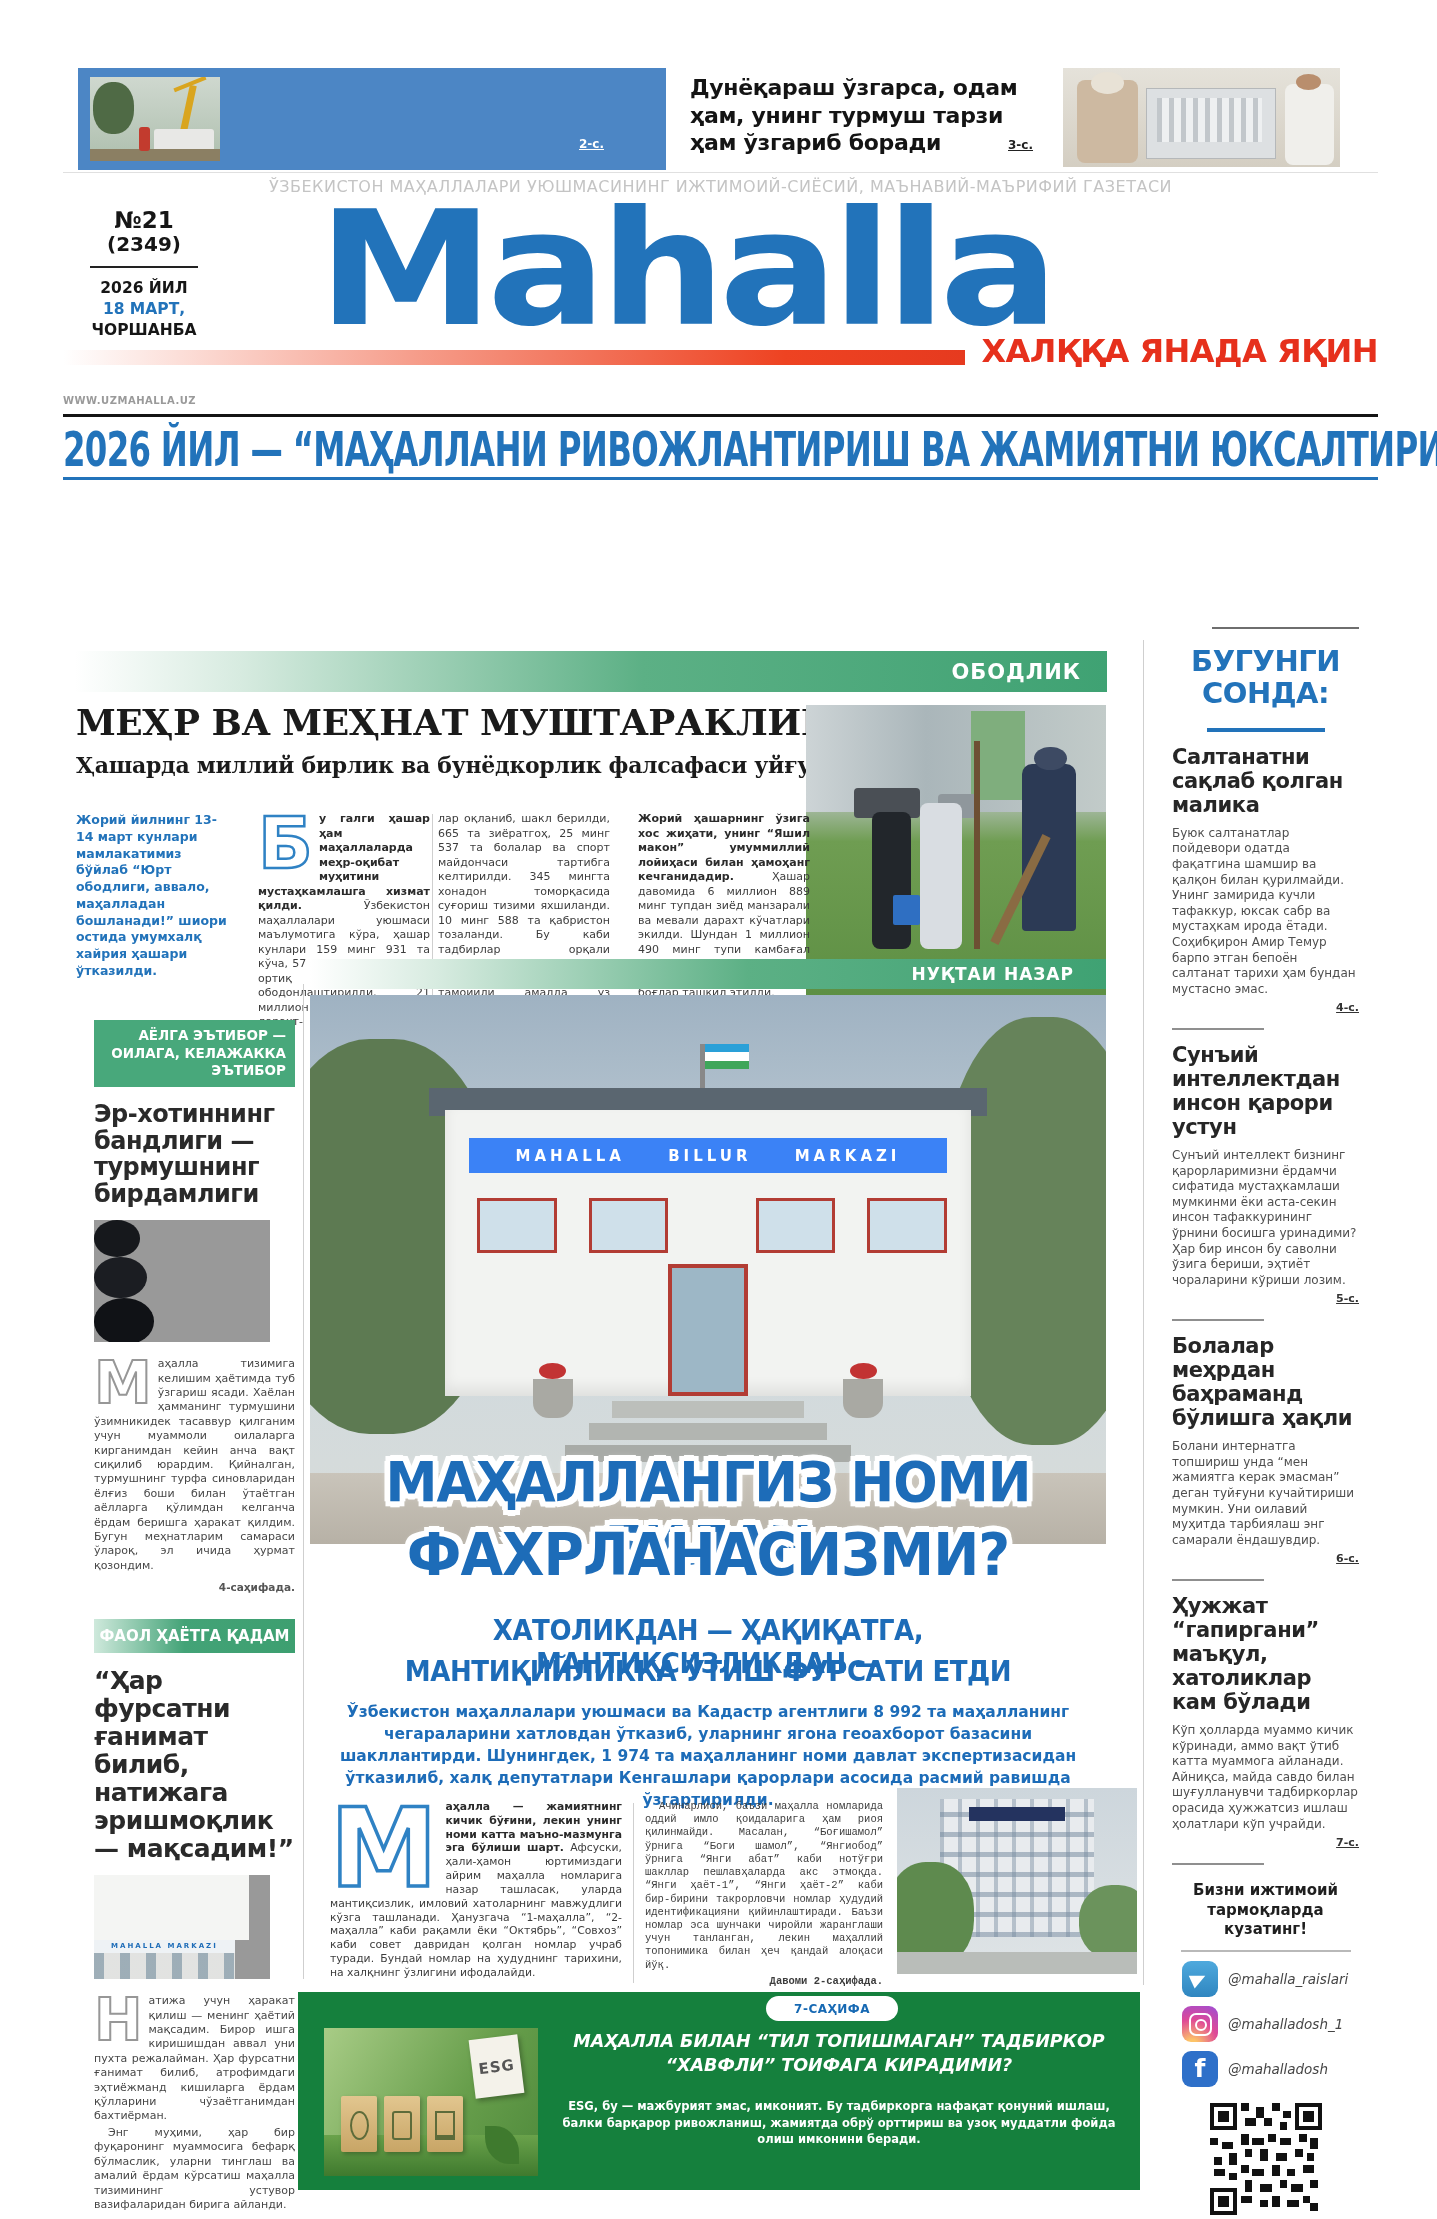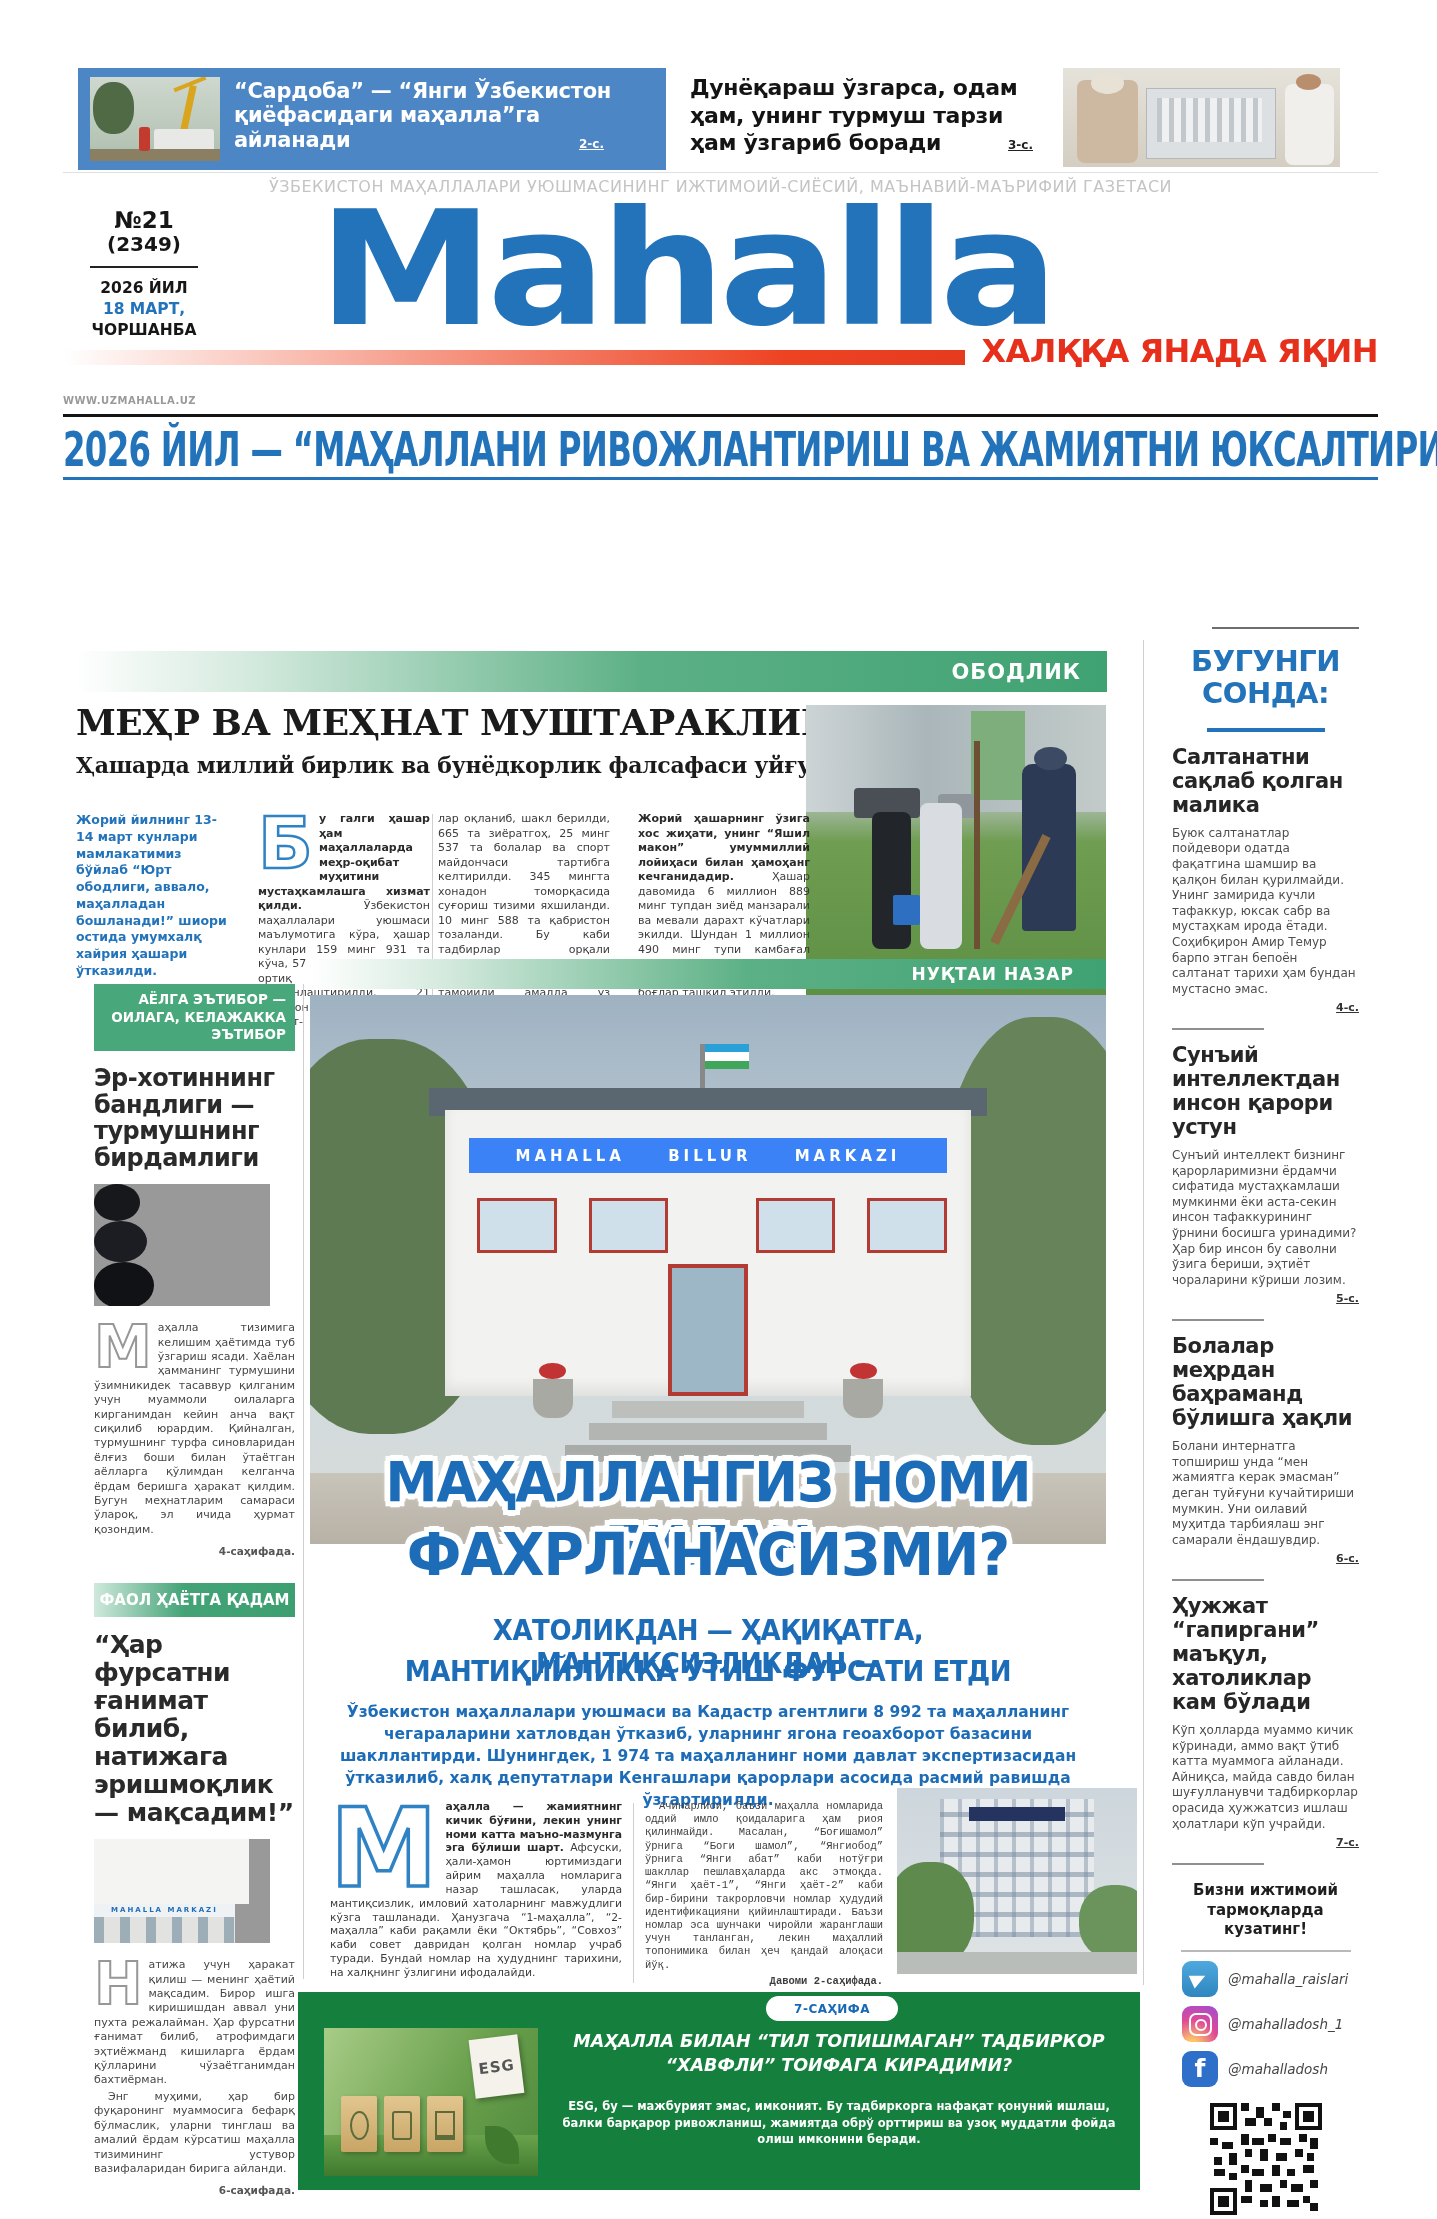--- a/index.html
+++ b/index.html
@@ -32,21 +32,21 @@
   .slogan{left:965px;top:332px;width:413px;text-align:right;font-size:32px;font-weight:800;color:#e6301c;letter-spacing:-0.5px;}
   .website{left:63px;top:395px;font-size:10px;font-weight:700;color:#9a9a9a;letter-spacing:0.5px;}
   .rule-black{left:63px;top:414px;width:1315px;height:3px;background:#141414;}
   .year-banner{left:63px;top:422px;font-size:45px;font-weight:800;color:#2273ba;white-space:nowrap;letter-spacing:-1px;transform:scale(0.72,1.05);transform-origin:left top;}
   .rule-blue{left:63px;top:477px;width:1315px;height:3px;background:#2273ba;}
 
   
   .green-bar{background:linear-gradient(90deg,#ffffff 0%,#d7ebe0 16%,#5cb085 55%,#3fa273 100%);display:flex;align-items:center;justify-content:flex-end;box-sizing:border-box;color:#fff;font-weight:800;letter-spacing:1px;}
   .gb1{left:75px;top:651px;width:1032px;height:41px;font-size:21px;padding-right:26px;}
   .gb2{left:310px;top:959px;width:796px;height:30px;font-size:17px;padding-right:32px;}
-  .green-box{background:#48a87b;color:#fff;font-weight:800;}
+  .green-box{background:#48a87b;color:#fff;font-weight:800;margin-top:36px;}
 
   
   .lead-h1{left:76px;top:701px;font-family:"DejaVu Serif","Liberation Serif",serif;font-weight:800;font-size:36px;letter-spacing:-0.5px;color:#1b1b1b;white-space:nowrap;}
   .lead-h2{left:76px;top:752px;font-family:"DejaVu Serif","Liberation Serif",serif;font-weight:700;font-size:22px;letter-spacing:-0.3px;color:#1b1b1b;white-space:nowrap;}
   .lead-photo{left:806px;top:705px;width:300px;height:297px;}
   .col{font-size:11px;line-height:1.32;color:#3d3d3d;text-align:justify;}
   .col b{color:#2b2b2b;}
   .col-intro{left:76px;top:812px;width:158px;font-size:12.5px;line-height:1.34;font-weight:800;color:#2273ba;text-align:left;}
   .c2{left:258px;top:812px;width:172px;}
   .c3{left:438px;top:812px;width:172px;}
@@ -130,21 +130,20 @@
     <div class="tl-photo ph">
       <div style="inset:0;background:linear-gradient(180deg,#cfd8cf,#aebfae);"></div>
       <div style="left:2%;top:6%;width:32%;height:62%;background:#4f6a45;border-radius:45%;"></div>
       <div style="right:10%;top:6%;width:26%;height:5%;background:#d9a51f;transform:rotate(-22deg);"></div>
       <div style="right:22%;top:10%;width:5%;height:55%;background:#d9a51f;transform:rotate(12deg);"></div>
       <div style="right:5%;bottom:10%;width:46%;height:28%;background:#e8e8e6;border-radius:3px;"></div>
       <div style="left:0;bottom:0;width:100%;height:14%;background:#8b7f63;"></div>
       <div style="left:38%;bottom:12%;width:8%;height:28%;background:#c23b2e;border-radius:3px;"></div>
     </div>
     <div style="position:relative;flex:1;">
-      <div class="tl-head">“Сардоба” — “Янги Ўзбекистон қиёфасидаги маҳалла”га айланади</div>
       <span class="tl-ref">2-с.</span>
     </div>
   </div>
 
   <div class="abs tr-head">Дунёқараш ўзгарса, одам ҳам, унинг турмуш тарзи ҳам ўзгариб боради</div>
   <div class="abs tr-ref">3-с.</div>
   <div class="ph tr-photo">
     <div style="inset:0;background:linear-gradient(180deg,#e5e2da,#d4cec2);"></div>
     <div style="left:30%;top:20%;width:46%;height:70%;background:#dde0e2;border:1px solid #b5b8ba;"></div>
     <div style="left:34%;top:30%;width:38%;height:45%;background:repeating-linear-gradient(90deg,#c2c7cb 0 5px,#eef0f1 5px 12px);"></div>

